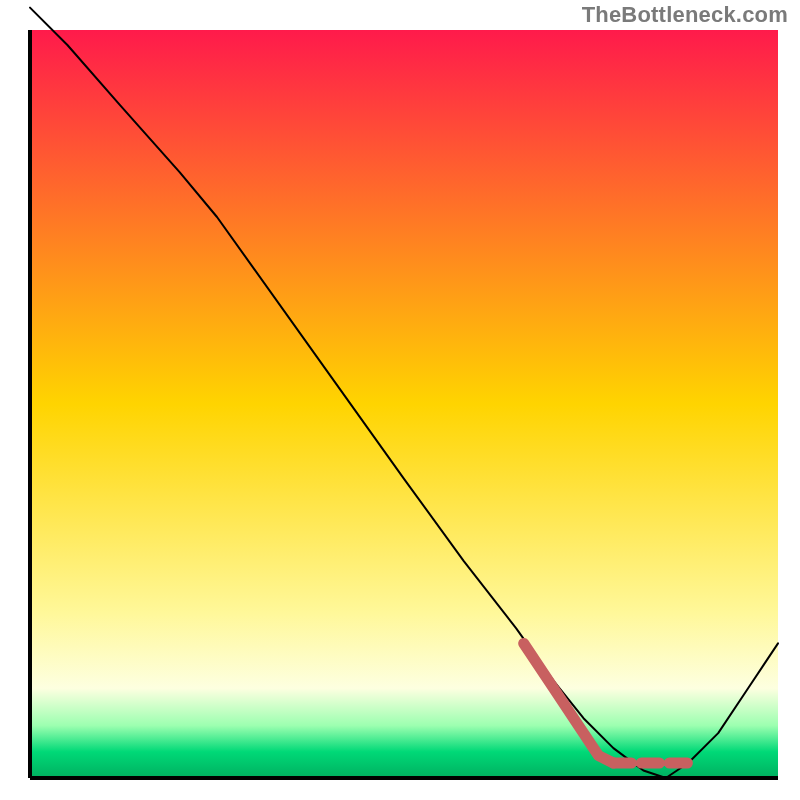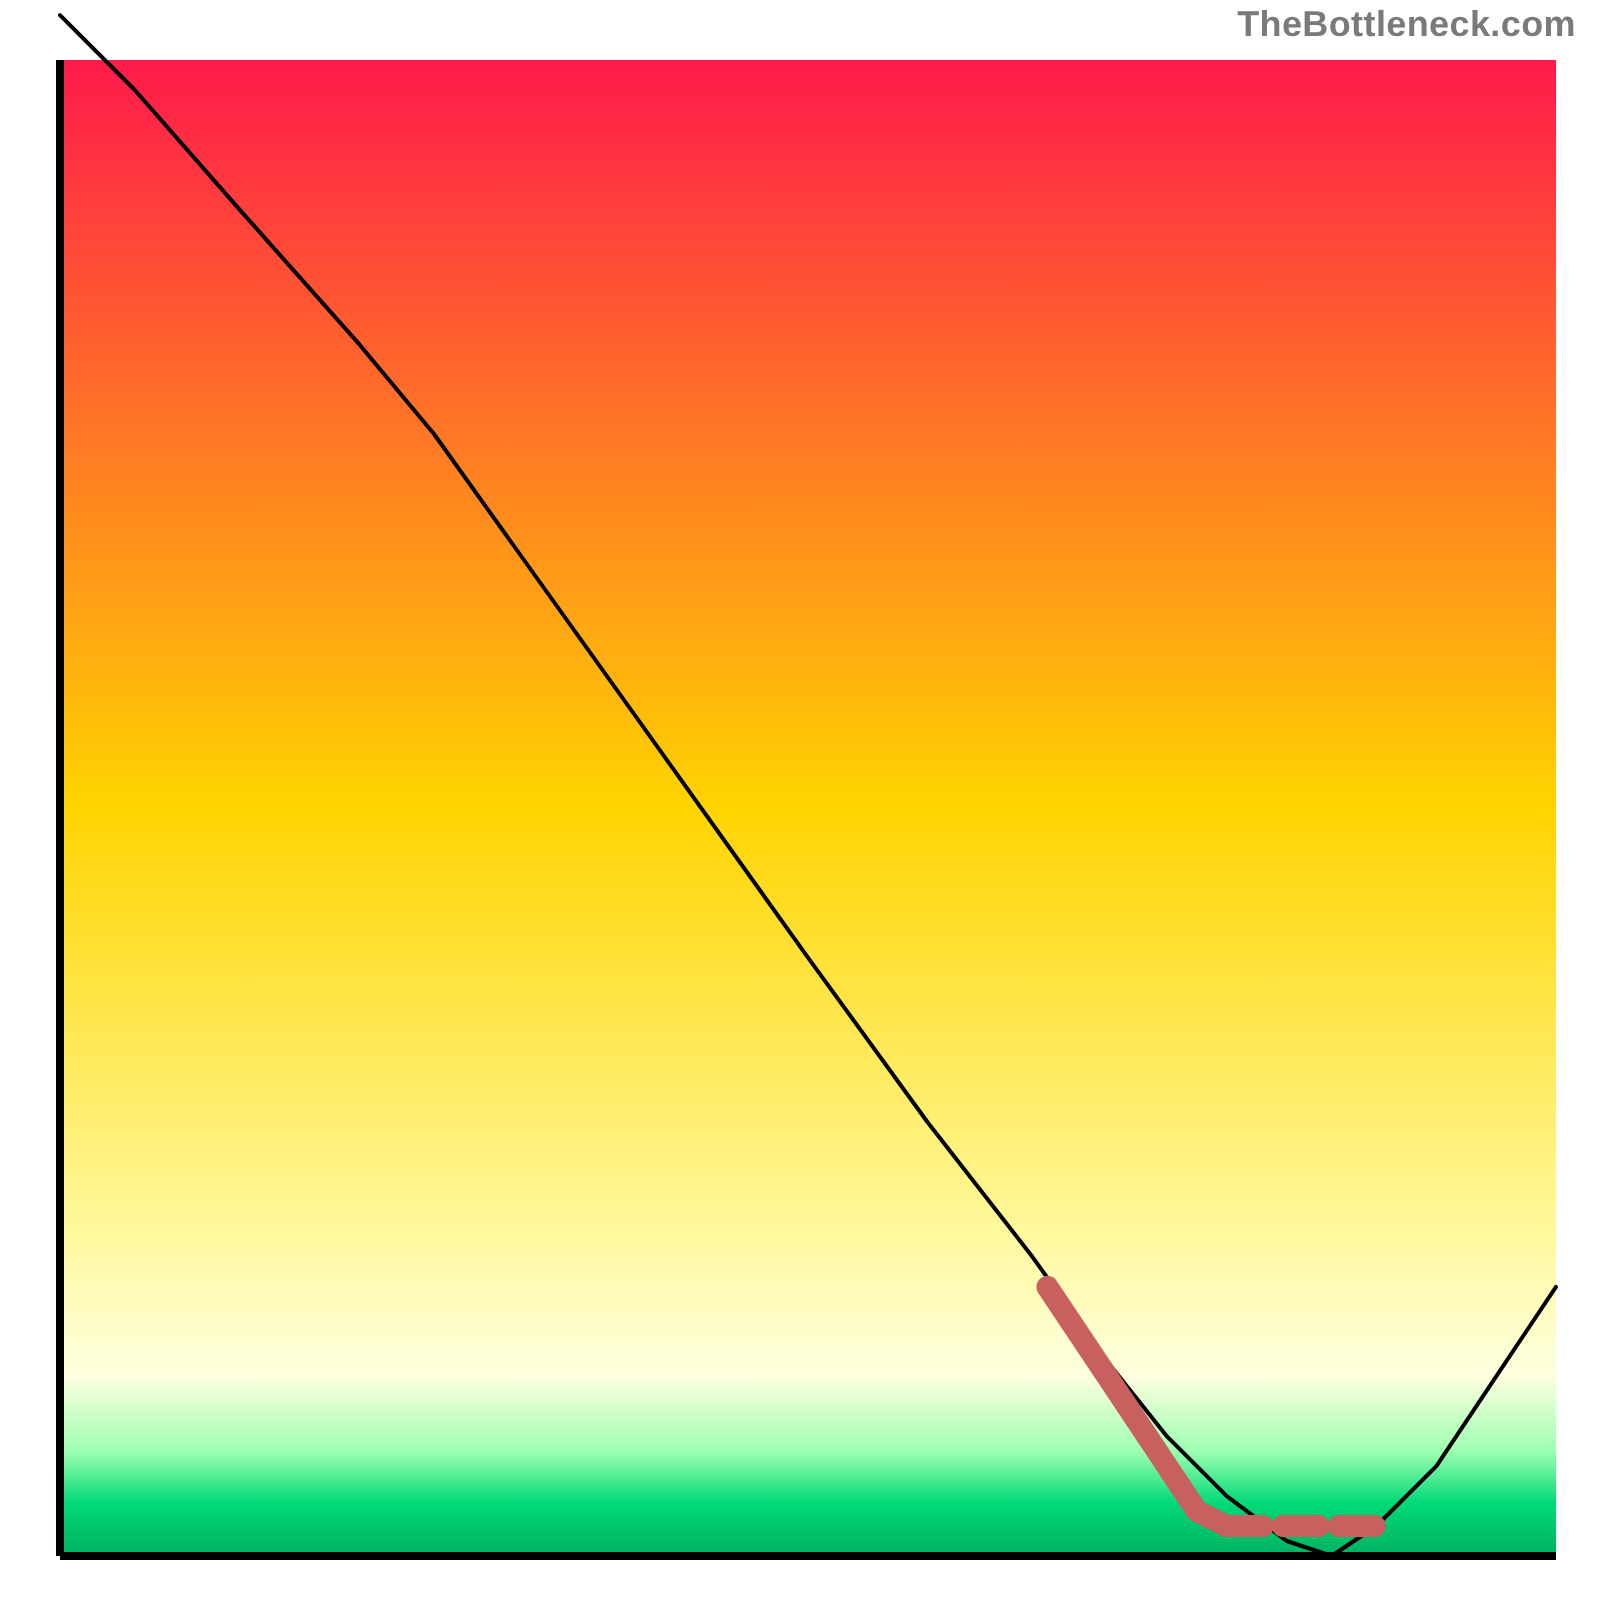--- a/index.html
+++ b/index.html
@@ -12,21 +12,21 @@
   }
   .container {
     position: relative;
     width: 800px;
     height: 800px;
   }
   .attribution {
     position: absolute;
     top: 2px;
     right: 12px;
-    font-size: 18px;
+    font-size: 22px;
     font-weight: bold;
     color: #7a7a7a;
     letter-spacing: 0.2px;
   }
   svg {
     position: absolute;
     top: 0;
     left: 0;
   }
 </style>

